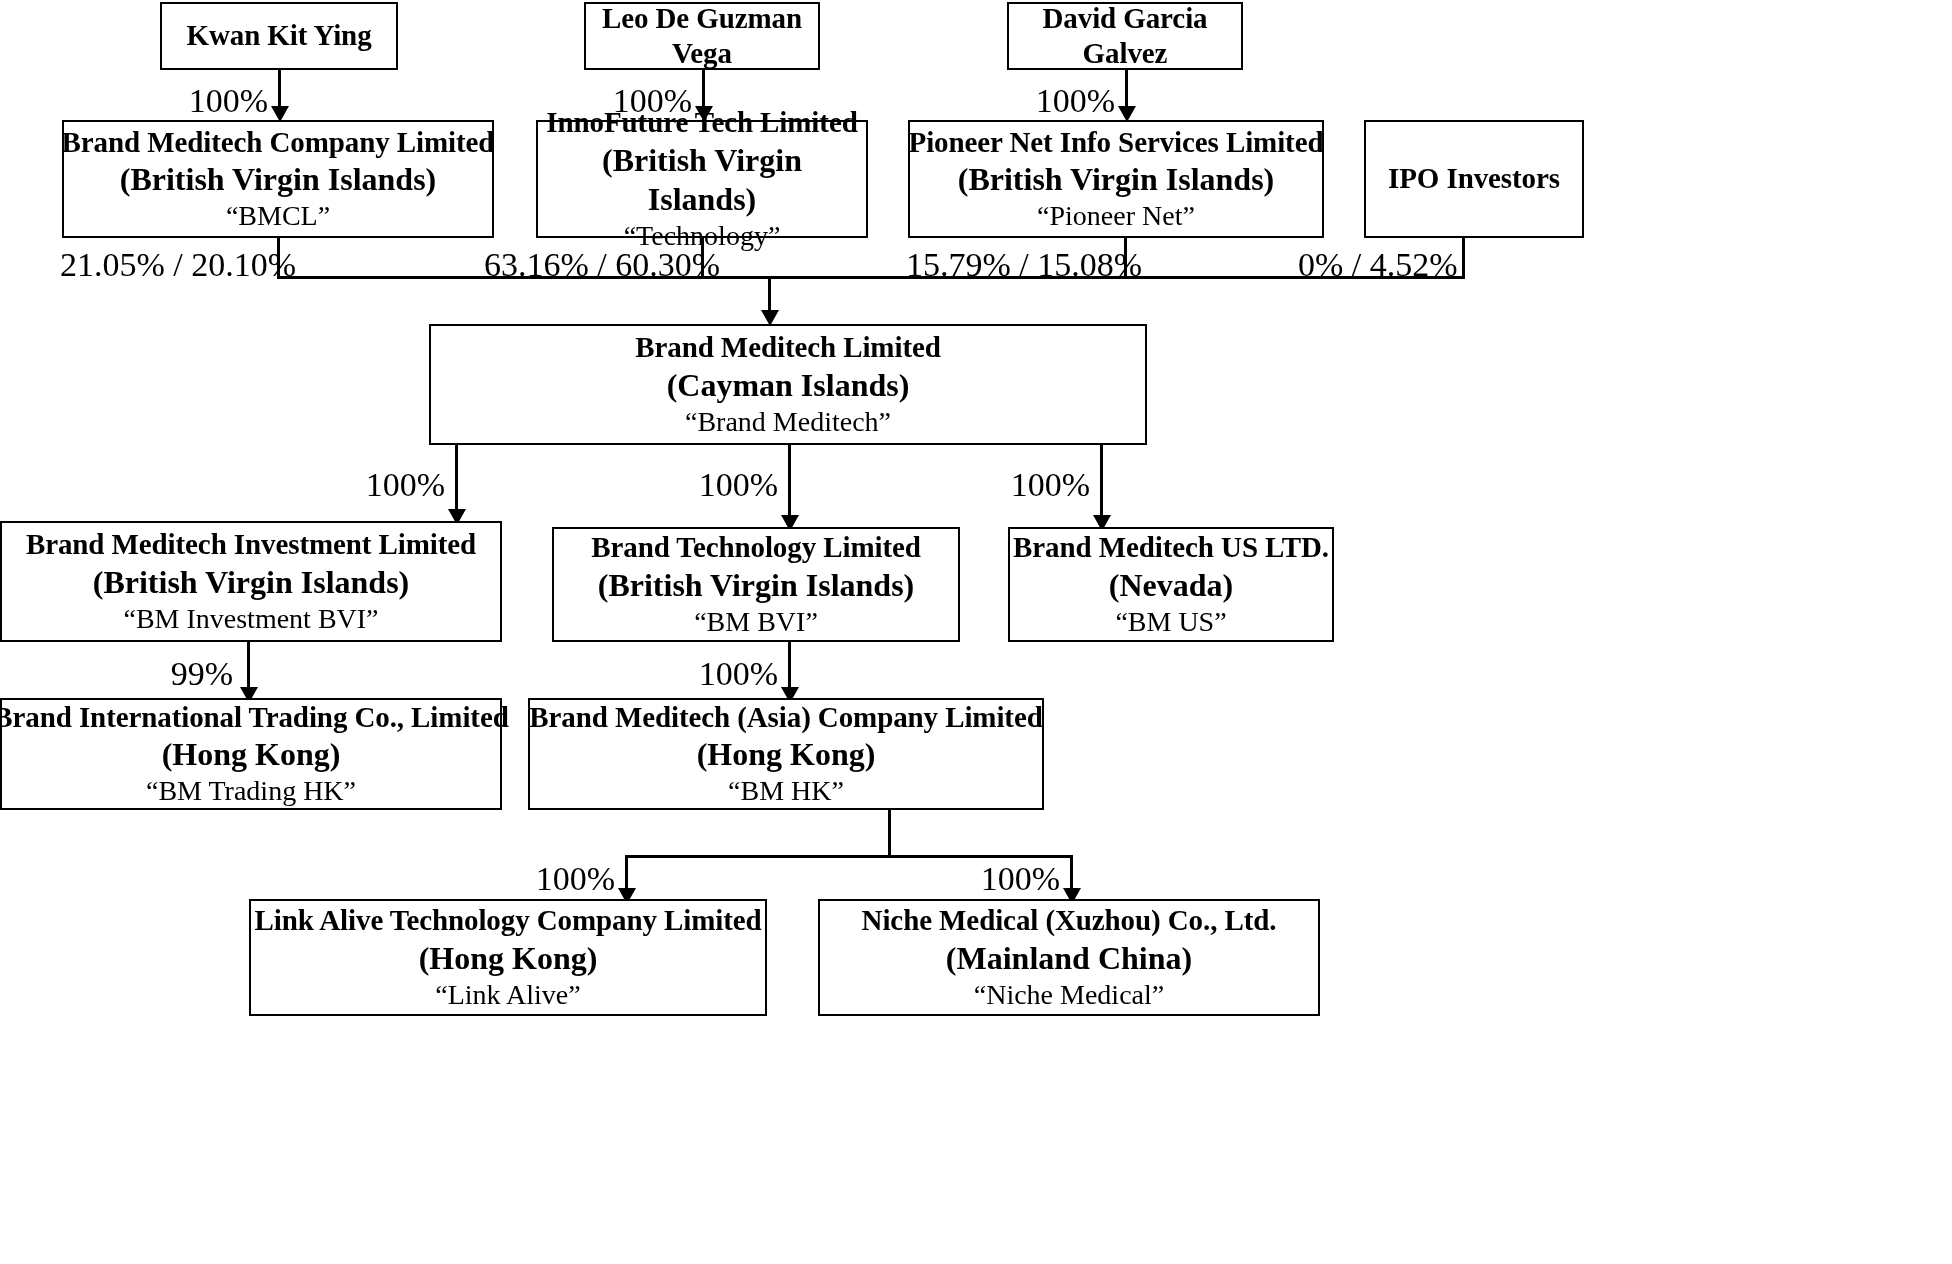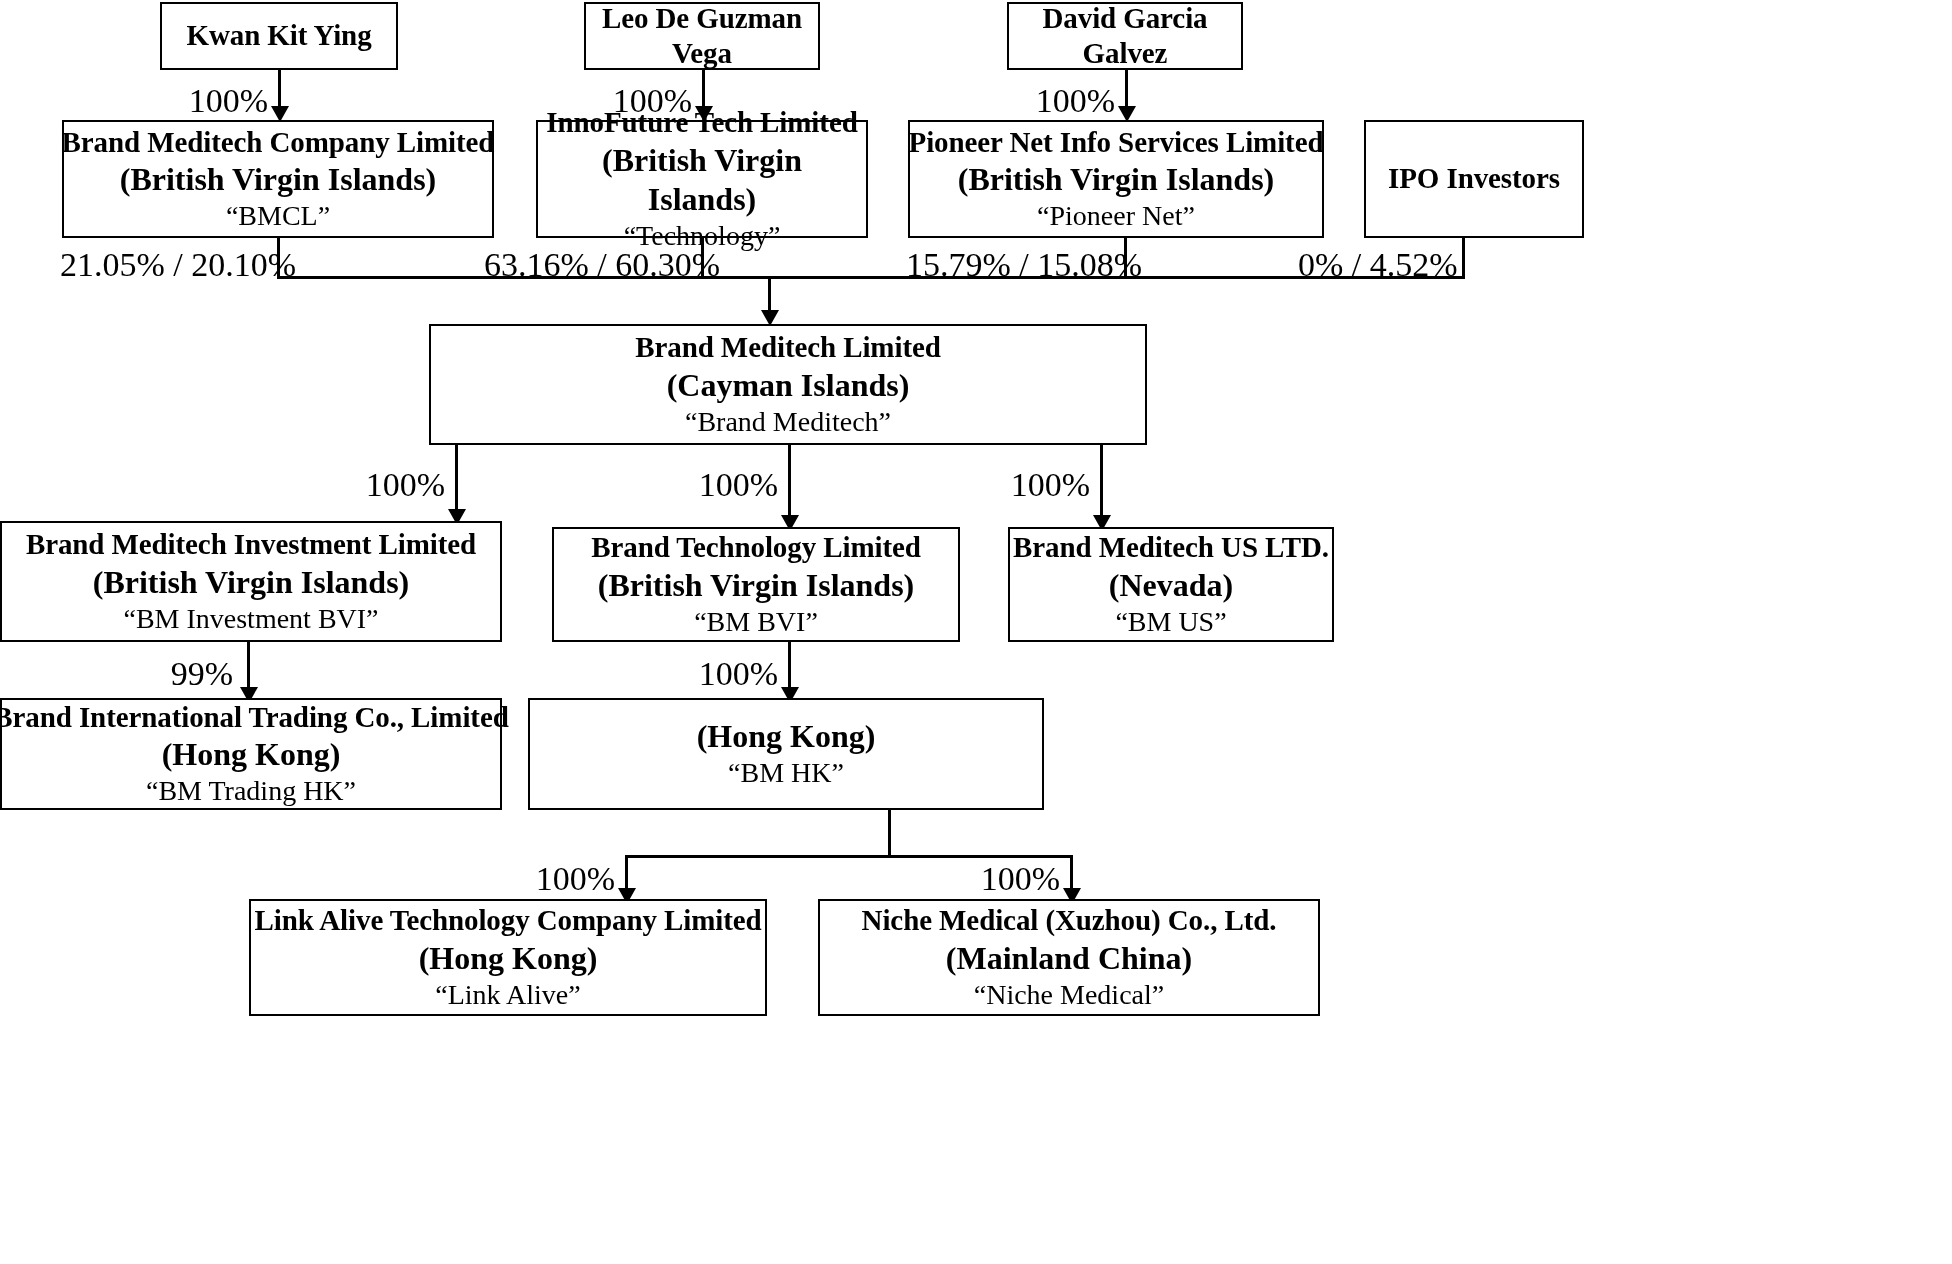--- a/index.html
+++ b/index.html
@@ -193,20 +193,21 @@
   <div class="arrow" style="left:780.5px; top:687px;"></div>
   <div class="edge-label" style="left:690px; top:655px; width:88px;">100%</div>
 
   <div class="node" style="left:0px; top:698px; width:502px; height:112px;">
     <div class="name">Brand International Trading Co., Limited</div>
     <div class="juris">(Hong Kong)</div>
     <div class="alias">“BM Trading HK”</div>
   </div>
 
   <div class="node" style="left:528px; top:698px; width:516px; height:112px;">
+    <div class="name">Brand Meditech (Asia) Company Limited</div>
     <div class="juris">(Hong Kong)</div>
     <div class="alias">“BM HK”</div>
   </div>
 
   <div class="vline" style="left:888px; top:810px; height:48px;"></div>
   <div class="hline" style="left:625px; top:855px; width:448px;"></div>
 
   <div class="vline" style="left:625px; top:855px; height:38px;"></div>
   <div class="arrow" style="left:617.5px; top:888px;"></div>
   <div class="edge-label" style="left:527px; top:860px; width:88px;">100%</div>

